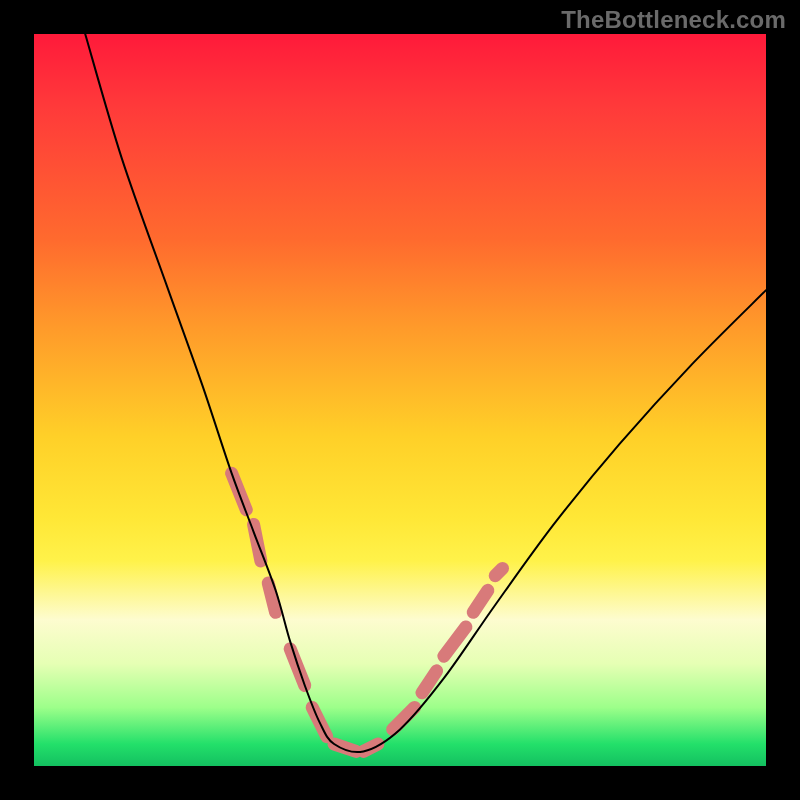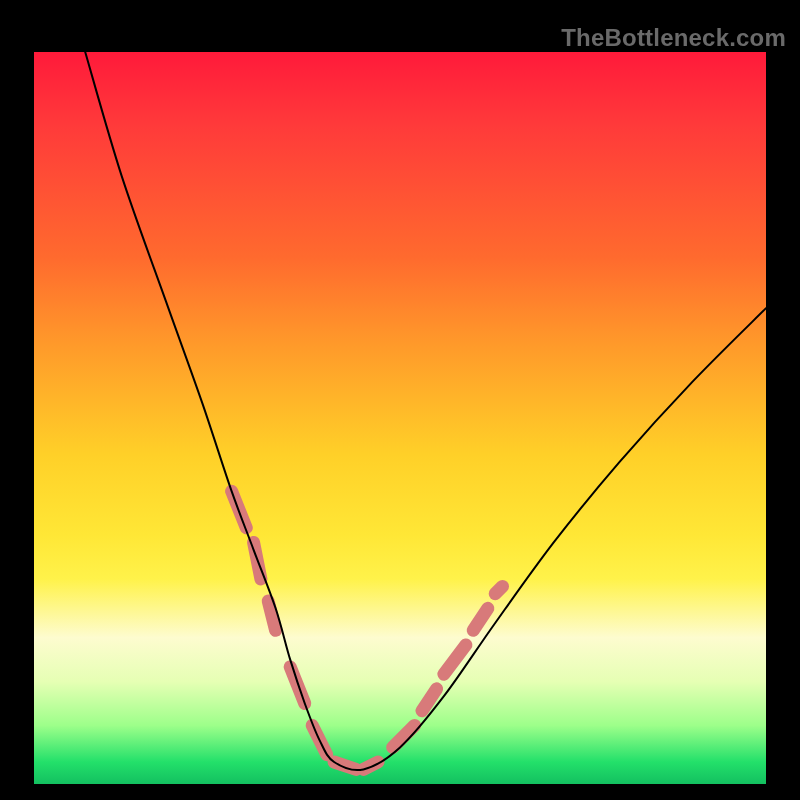--- a/index.html
+++ b/index.html
@@ -11,21 +11,20 @@
     font-family: Arial, Helvetica, sans-serif;
     overflow: hidden;
   }
   .frame {
     position: absolute;
     left: 0;
     top: 0;
     width: 800px;
     height: 584px;
     background: #000;
-    margin-top: 18px;
   }
   .watermark {
     position: absolute;
     top: 6px;
     right: 14px;
     color: #6a6a6a;
     font-size: 24px;
     font-weight: 600;
     letter-spacing: 0.2px;
     user-select: none;

